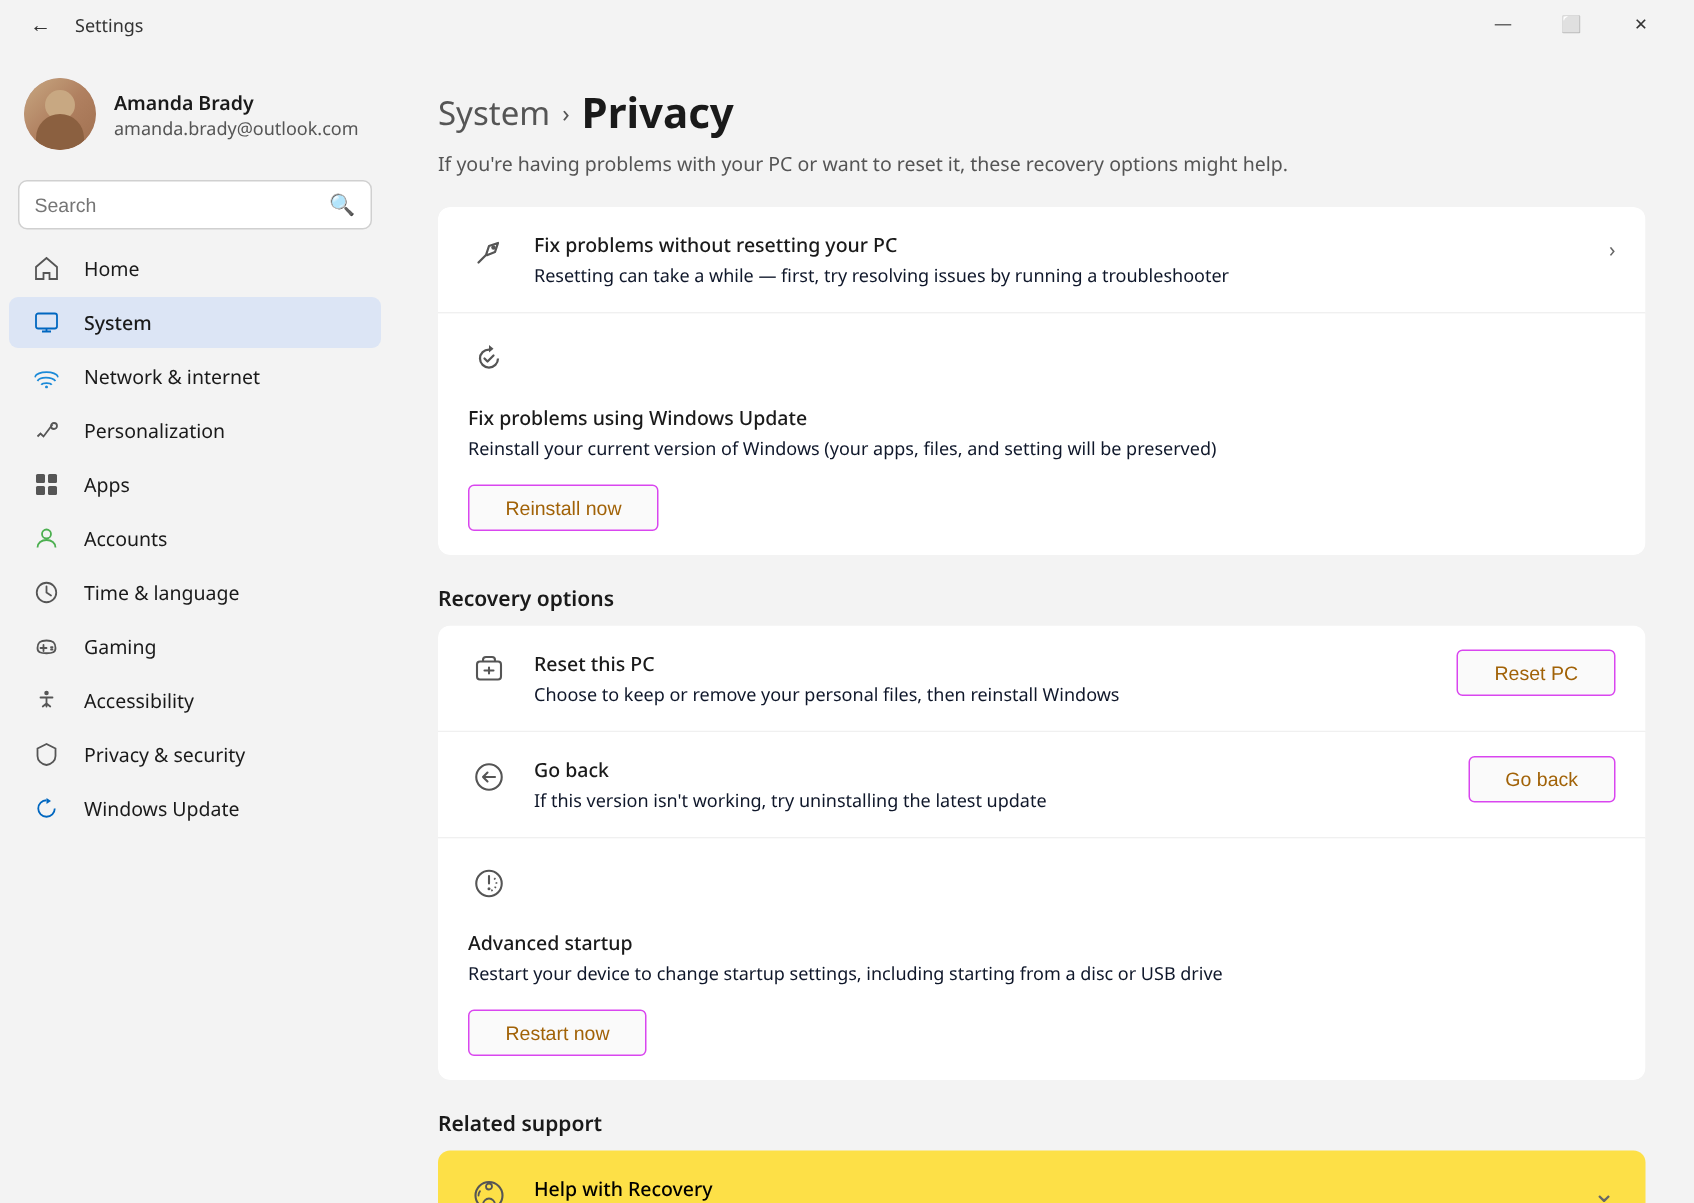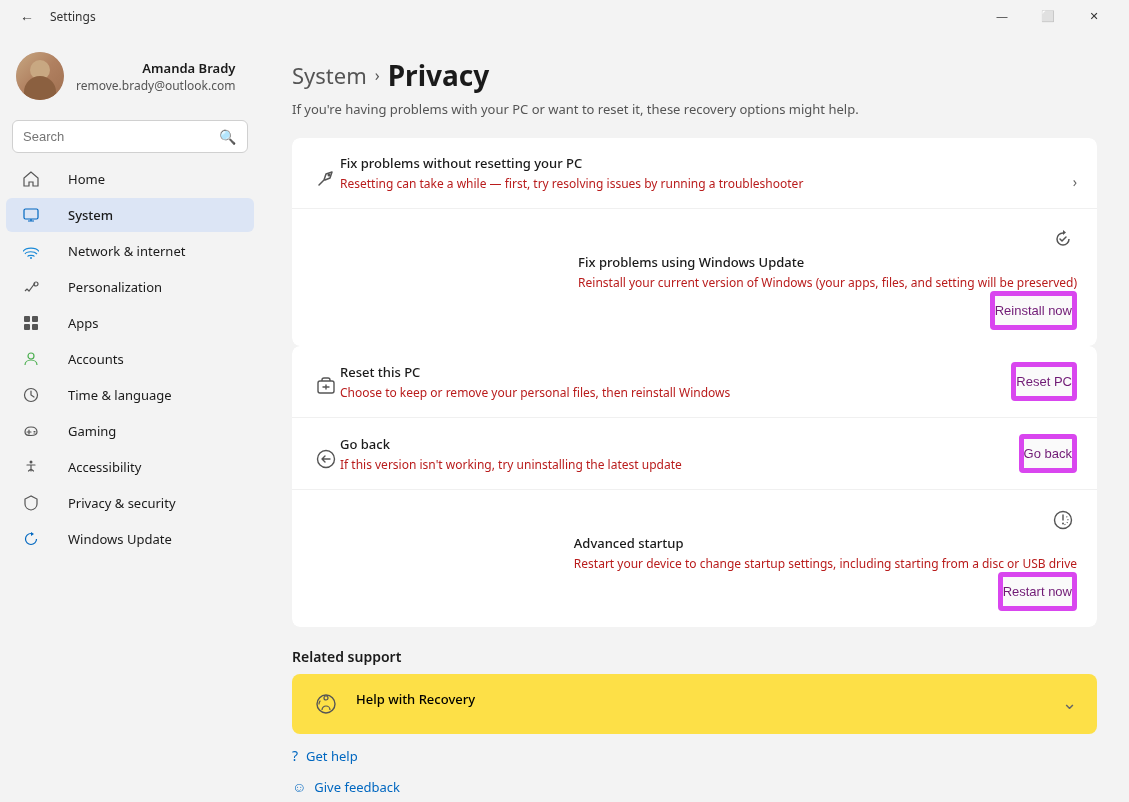--- a/index.html
+++ b/index.html
@@ -109,21 +109,21 @@
       content: '';
       position: absolute;
       top: 8px;
       left: 50%;
       transform: translateX(-50%);
       width: 20px;
       height: 20px;
       background: #c8a882;
       border-radius: 50%;
     }
-    .user-info { display: flex; flex-direction: column; text-align: right; }
+    .user-info { display: flex; flex-direction: column; }
     .user-name { font-size: 13px; font-weight: 600; color: #1a1a1a; }
     .user-email { font-size: 12px; color: #555; }
     .search-box {
       margin: 0 12px 8px 12px;
       display: flex;
       align-items: center;
       background: white;
       border: 1px solid #d0d0d0;
       border-radius: 6px;
       padding: 6px 10px;
@@ -135,21 +135,21 @@
       font-size: 13px;
       flex: 1;
       background: transparent;
       color: #333;
     }
     .search-icon { color: #666; font-size: 14px; }
     .nav-item {
       display: flex;
       align-items: center;
       padding: 8px 16px;
-      gap: 28px;
+      gap: 16px;
       cursor: pointer;
       border-radius: 6px;
       margin: 1px 6px;
       font-size: 13px;
       color: #1a1a1a;
     }
     .nav-item.active { background: #dce5f5; font-weight: 500; }
     .nav-icon {
       width: 18px;
       height: 18px;
@@ -186,44 +186,45 @@
       font-size: 13px;
       color: #555;
       margin-bottom: 20px;
     }
     .card {
       background: white;
       border-radius: 8px;
       margin-bottom: 4px;
       padding: 16px 20px;
       display: flex;
-      align-items: flex-end;
+      align-items: flex-start;
+      gap: 16px;
     }
     .card-icon {
       width: 28px;
       height: 28px;
       flex-shrink: 0;
       color: #444;
       display: flex;
       align-items: center;
       justify-content: center;
     }
     .card-text { flex: 1; }
     .card-title { font-size: 13px; font-weight: 500; color: #1a1a1a; margin-bottom: 3px; }
-    .card-desc { font-size: 12px; color: #b91c1c; }
+    .card-desc { font-size: 12px; color: #0f172a; }
     .card-action { flex-shrink: 0; }
     .card-chevron { color: #666; font-size: 14px; }
     .action-btn {
-      border: 5px solid #d946ef;
+      border: 1px solid #d946ef;
       background: #fafafa;
       border-radius: 4px;
-      padding: 7px 0;
+      padding: 7px 24px;
       font-size: 13px;
       cursor: pointer;
-      color: #701a75;
+      color: #a16207;
     }
     .section-header {
       font-size: 14px;
       font-weight: 600;
       color: #1a1a1a;
       margin: 20px 0 8px 0;
     }
     .cards-group {
       border-radius: 8px;
       overflow: hidden;
@@ -275,21 +276,21 @@
 <div class="app-body">
 
   <div class="sidebar">
 
     <div class="user-profile">
       <div class="avatar">
         <div class="avatar-img"></div>
       </div>
       <div class="user-info">
         <span class="user-name">Amanda Brady</span>
-        <span class="user-email">remove.brady@outlook.com</span>
+        <span class="user-email">amanda.brady@outlook.com</span>
       </div>
     </div>
 
     <div class="search-box">
       <input class="search-input" type="text" placeholder="Search" style="">
       <span class="search-icon">🔍</span>
     </div>
 
     <div class="nav-item">
       <span class="nav-icon">
@@ -441,20 +442,21 @@
         <div class="card-text">
           <div class="card-title">Fix problems using Windows Update</div>
           <div class="card-desc">Reinstall your current version of Windows (your apps, files, and setting will be preserved)</div>
         </div>
         <div class="card-action">
           <button class="action-btn">Reinstall now</button>
         </div>
       </div>
     </div>
 
+    <div class="section-header">Recovery options</div>
 
     <div class="cards-group">
 
       <div class="card">
         <div class="card-icon">
           <svg width="24" height="24" viewBox="0 0 24 24" fill="none">
             <rect x="4" y="6" width="16" height="12" rx="2" stroke="#555" stroke-width="1.4" fill="none"></rect>
             <path d="M8 6V5a2 2 0 0 1 2-2h4a2 2 0 0 1 2 2v1" stroke="#555" stroke-width="1.4" fill="none"></path>
             <path d="M9 12h6M12 10v4" stroke="#555" stroke-width="1.4" stroke-linecap="round"></path>
           </svg>

